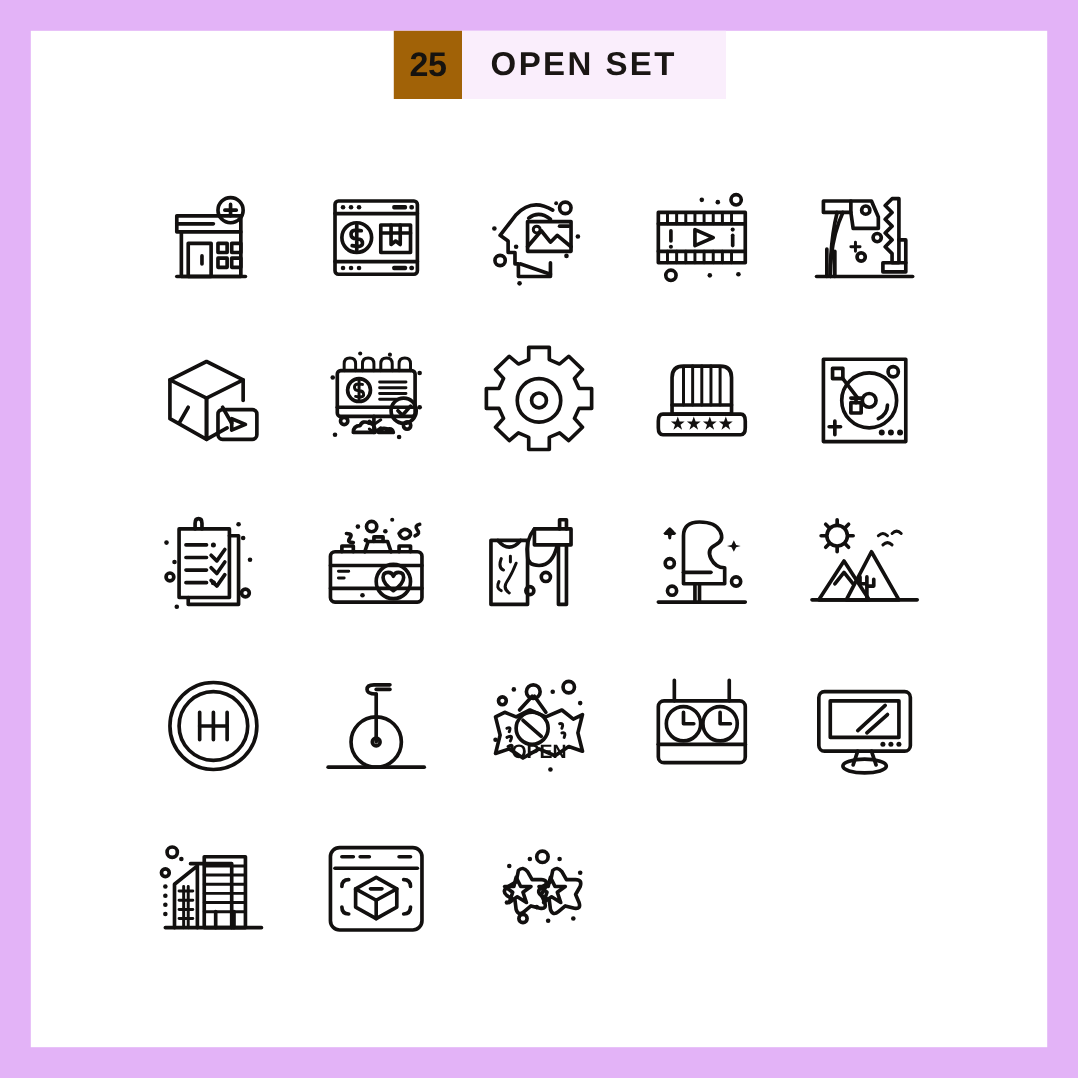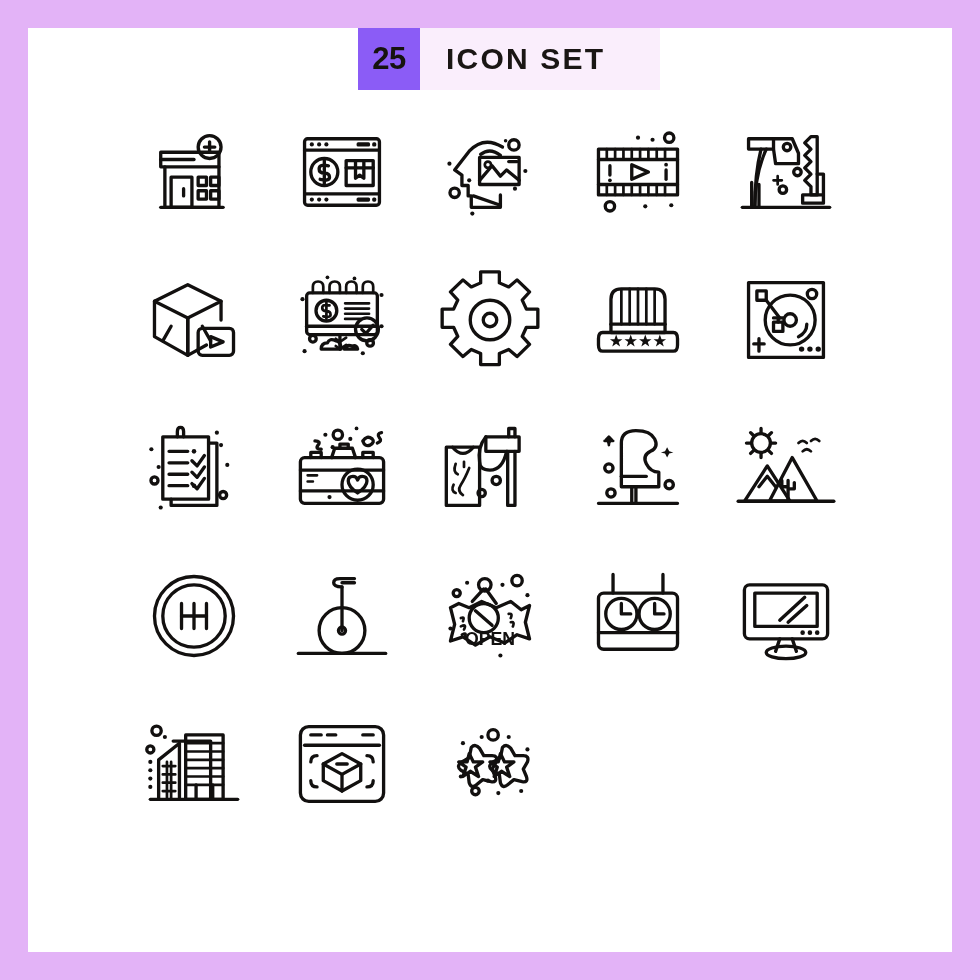--- a/index.html
+++ b/index.html
@@ -35,21 +35,21 @@
     left: 330px;
     top: 0px;
     width: 302px;
     height: 62px;
     display: flex;
     align-items: stretch;
     background: #faeefc;
   }
   #badge {
     width: 62px;
-    background: #8b5cf6;
+    background: #a16207;
     display: flex;
     align-items: center;
     justify-content: center;
   }
   #badge-count {
     font-size: 31px;
     font-weight: bold;
     color: #16130f;
     letter-spacing: -0.5px;
   }
@@ -70,21 +70,21 @@
     top: 92px;
     width: 740px;
     display: grid;
     grid-template-columns: repeat(5, 148px);
     grid-template-rows: repeat(5, 148px);
   }
   .cell {
     width: 148px;
     height: 148px;
     display: flex;
-    align-items: flex-start;
+    align-items: flex-end;
     justify-content: center;
   }
   .cell svg {
     width: 104px;
     height: 104px;
     display: block;
   }
   .ln {
     fill: none;
     stroke: #12100f;
@@ -113,21 +113,21 @@
 </head>
 <body>
 
 <div id="page">
   <div id="panel">
 
     <div id="header">
       <div id="badge">
         <span id="badge-count">25</span>
       </div>
-      <div id="header-title">ICON SET</div>
+      <div id="header-title">OPEN SET</div>
     </div>
 
     <div id="grid">
 
       <div class="cell">
         <svg viewBox="0 0 100 100">
           <path class="ln" d="M18 31 H74 V45 H18 Z"></path>
           <path class="ln" d="M18 38 H50"></path>
           <path class="ln" d="M22 45 V84 H74 V45"></path>
           <path class="ln" d="M28 55 H48 V84 H28 Z"></path>

